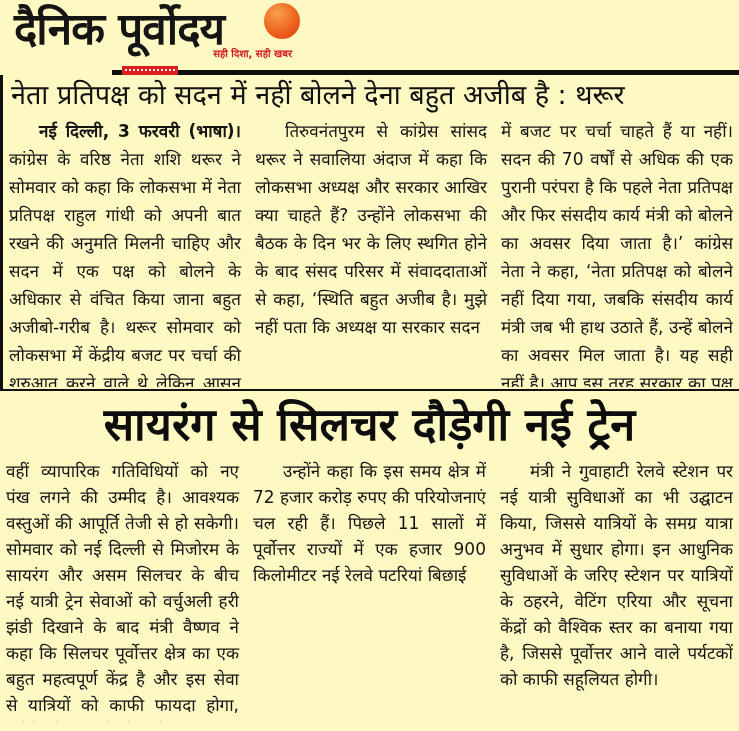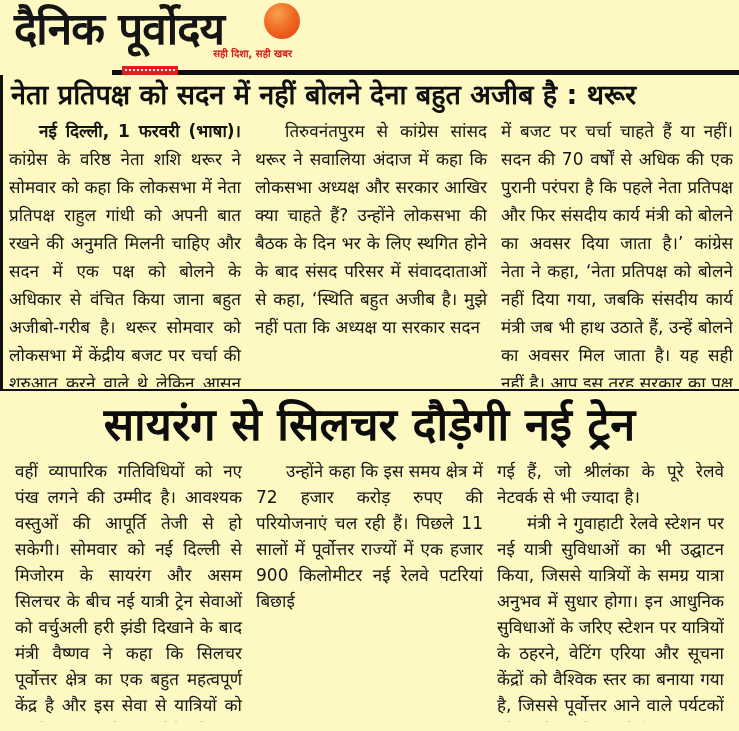--- a/index.html
+++ b/index.html
@@ -34,26 +34,26 @@
   }
   .top-rule{position:absolute;left:112px;right:0;top:70px;height:5px;background:#0e0e0e;}
 
   
   .article1{
     border-left:3px solid #111;border-bottom:2px solid #111;
     padding:1px 6px 0 6px;height:316px;box-sizing:border-box;overflow:hidden;
   }
   .headline1{
     margin:0;padding:2px 0 3px 2px;
-    font-size:27px;line-height:34px;font-weight:bold;color:#101010;
+    font-size:27px;line-height:34px;font-weight:normal;color:#101010;
     white-space:nowrap;overflow:hidden;
   }
 
   
-  .article2{padding:0 15px;height:337px;box-sizing:border-box;overflow:hidden;}
+  .article2{padding:0 6px;height:337px;box-sizing:border-box;overflow:hidden;}
   .headline2{
     margin:0;padding:5px 0 4px;
     text-align:center;font-size:45px;line-height:58px;font-weight:bold;color:#0d0d0d;
     white-space:nowrap;overflow:hidden;
   }
 
   
   .cols{display:flex;gap:14px;}
   .col{flex:1 1 0;min-width:0;text-align:justify;}
   .cols1{height:270px;overflow:hidden;padding-top:2px;}
@@ -74,40 +74,39 @@
     <div class="masthead-title">दैनिक पूर्वोदय</div>
     <div class="tagline" style="color: rgb(210, 29, 29);">सही दिशा, सही खबर</div>
     <div class="ribbon" style="background-color: rgb(224, 29, 31);"></div>
     <div class="top-rule" style="background-color: rgb(14, 14, 14);"></div>
   </header>
 
   <section class="article1">
     <h1 class="headline1">नेता प्रतिपक्ष को सदन में नहीं बोलने देना बहुत अजीब है : थरूर</h1>
     <div class="cols cols1">
       <div class="col">
-          <p class="para indent"><b>नई दिल्ली, 1 फरवरी (भाषा)। </b>कांग्रेस के वरिष्ठ नेता शशि थरूर ने सोमवार को कहा कि लोकसभा में नेता प्रतिपक्ष राहुल गांधी को अपनी बात रखने की अनुमति मिलनी चाहिए और सदन में एक पक्ष को बोलने के अधिकार से वंचित किया जाना बहुत अजीबो-गरीब है। थरूर सोमवार को लोकसभा में केंद्रीय बजट पर चर्चा की शुरुआत करने वाले थे लेकिन आसन की ओर से राहुल गांधी को बोलने की अनुमति</p>
+          <p class="para indent"><b>नई दिल्ली, 3 फरवरी (भाषा)। </b>कांग्रेस के वरिष्ठ नेता शशि थरूर ने सोमवार को कहा कि लोकसभा में नेता प्रतिपक्ष राहुल गांधी को अपनी बात रखने की अनुमति मिलनी चाहिए और सदन में एक पक्ष को बोलने के अधिकार से वंचित किया जाना बहुत अजीबो-गरीब है। थरूर सोमवार को लोकसभा में केंद्रीय बजट पर चर्चा की शुरुआत करने वाले थे लेकिन आसन की ओर से राहुल गांधी को बोलने की अनुमति</p>
         </div>
       <div class="col">
           <p class="para indent">तिरुवनंतपुरम से कांग्रेस सांसद थरूर ने सवालिया अंदाज में कहा कि लोकसभा अध्यक्ष और सरकार आखिर क्या चाहते हैं? उन्होंने लोकसभा की बैठक के दिन भर के लिए स्थगित होने के बाद संसद परिसर में संवाददाताओं से कहा, ‘स्थिति बहुत अजीब है। मुझे नहीं पता कि अध्यक्ष या सरकार सदन</p>
         </div>
       <div class="col">
           <p class="para">में बजट पर चर्चा चाहते हैं या नहीं। सदन की 70 वर्षों से अधिक की एक पुरानी परंपरा है कि पहले नेता प्रतिपक्ष और फिर संसदीय कार्य मंत्री को बोलने का अवसर दिया जाता है।’ कांग्रेस नेता ने कहा, ‘नेता प्रतिपक्ष को बोलने नहीं दिया गया, जबकि संसदीय कार्य मंत्री जब भी हाथ उठाते हैं, उन्हें बोलने का अवसर मिल जाता है। यह सही नहीं है। आप इस तरह सरकार का पक्ष नहीं ले सकते। सदन हम सबका है।’</p>
         </div>
     </div>
   </section>
 
   <section class="article2">
     <h2 class="headline2">सायरंग से सिलचर दौड़ेगी नई ट्रेन</h2>
     <div class="cols cols2">
       <div class="col">
           <p class="para">वहीं व्यापारिक गतिविधियों को नए पंख लगने की उम्मीद है। आवश्यक वस्तुओं की आपूर्ति तेजी से हो सकेगी। सोमवार को नई दिल्ली से मिजोरम के सायरंग और असम सिलचर के बीच नई यात्री ट्रेन सेवाओं को वर्चुअली हरी झंडी दिखाने के बाद मंत्री वैष्णव ने कहा कि सिलचर पूर्वोत्तर क्षेत्र का एक बहुत महत्वपूर्ण केंद्र है और इस सेवा से यात्रियों को काफी फायदा होगा, क्योंकि सिलचर मिजोरम के</p>
         </div>
       <div class="col">
           <p class="para indent">उन्होंने कहा कि इस समय क्षेत्र में 72 हजार करोड़ रुपए की परियोजनाएं चल रही हैं। पिछले 11 सालों में पूर्वोत्तर राज्यों में एक हजार 900 किलोमीटर नई रेलवे पटरियां बिछाई</p>
         </div>
       <div class="col">
-          <p class="para">गई हैं, जो श्रीलंका के पूरे रेलवे नेटवर्क से भी ज्यादा है।</p>
           <p class="para indent">मंत्री ने गुवाहाटी रेलवे स्टेशन पर नई यात्री सुविधाओं का भी उद्घाटन किया, जिससे यात्रियों के समग्र यात्रा अनुभव में सुधार होगा। इन आधुनिक सुविधाओं के जरिए स्टेशन पर यात्रियों के ठहरने, वेटिंग एरिया और सूचना केंद्रों को वैश्विक स्तर का बनाया गया है, जिससे पूर्वोत्तर आने वाले पर्यटकों को काफी सहूलियत होगी।</p>
         </div>
     </div>
   </section>
 
 </div>
 
 </body></html>

